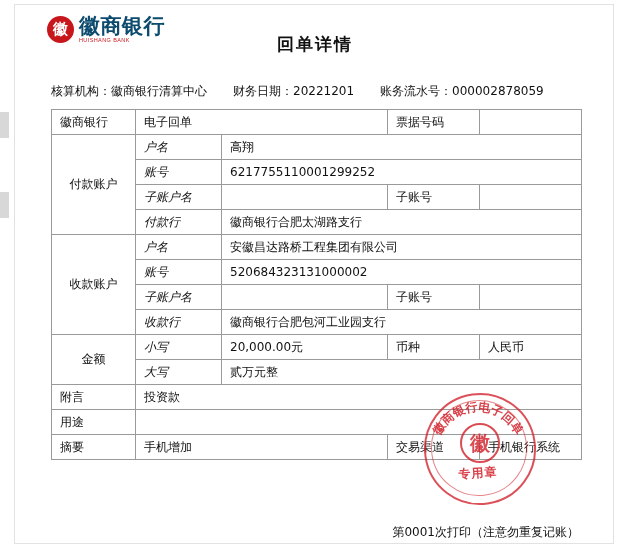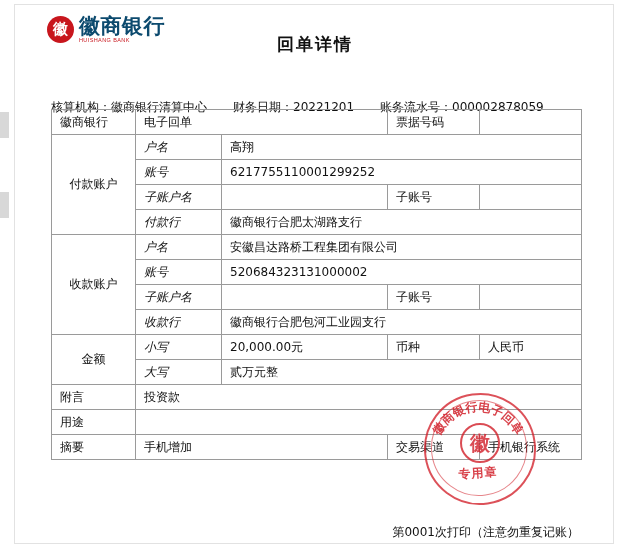--- a/index.html
+++ b/index.html
@@ -100,21 +100,20 @@
     letter-spacing: 2px;
     font-family: Liberation Serif, serif;
   }
   .meta {
     position: absolute;
     left: 36px; top: 78px;
     font-size: 12px;
     display: flex;
     gap: 0;
     font-family: "DejaVu Sans", sans-serif;
-    margin-top: 16px;
   }
   .meta .m-item { white-space: nowrap; }
   .meta .m-gap { width: 26px; }
   
   table.receipt {
     position: absolute;
     left: 36px; top: 104px;
     width: 530px;
     border-collapse: collapse;
     table-layout: fixed;

